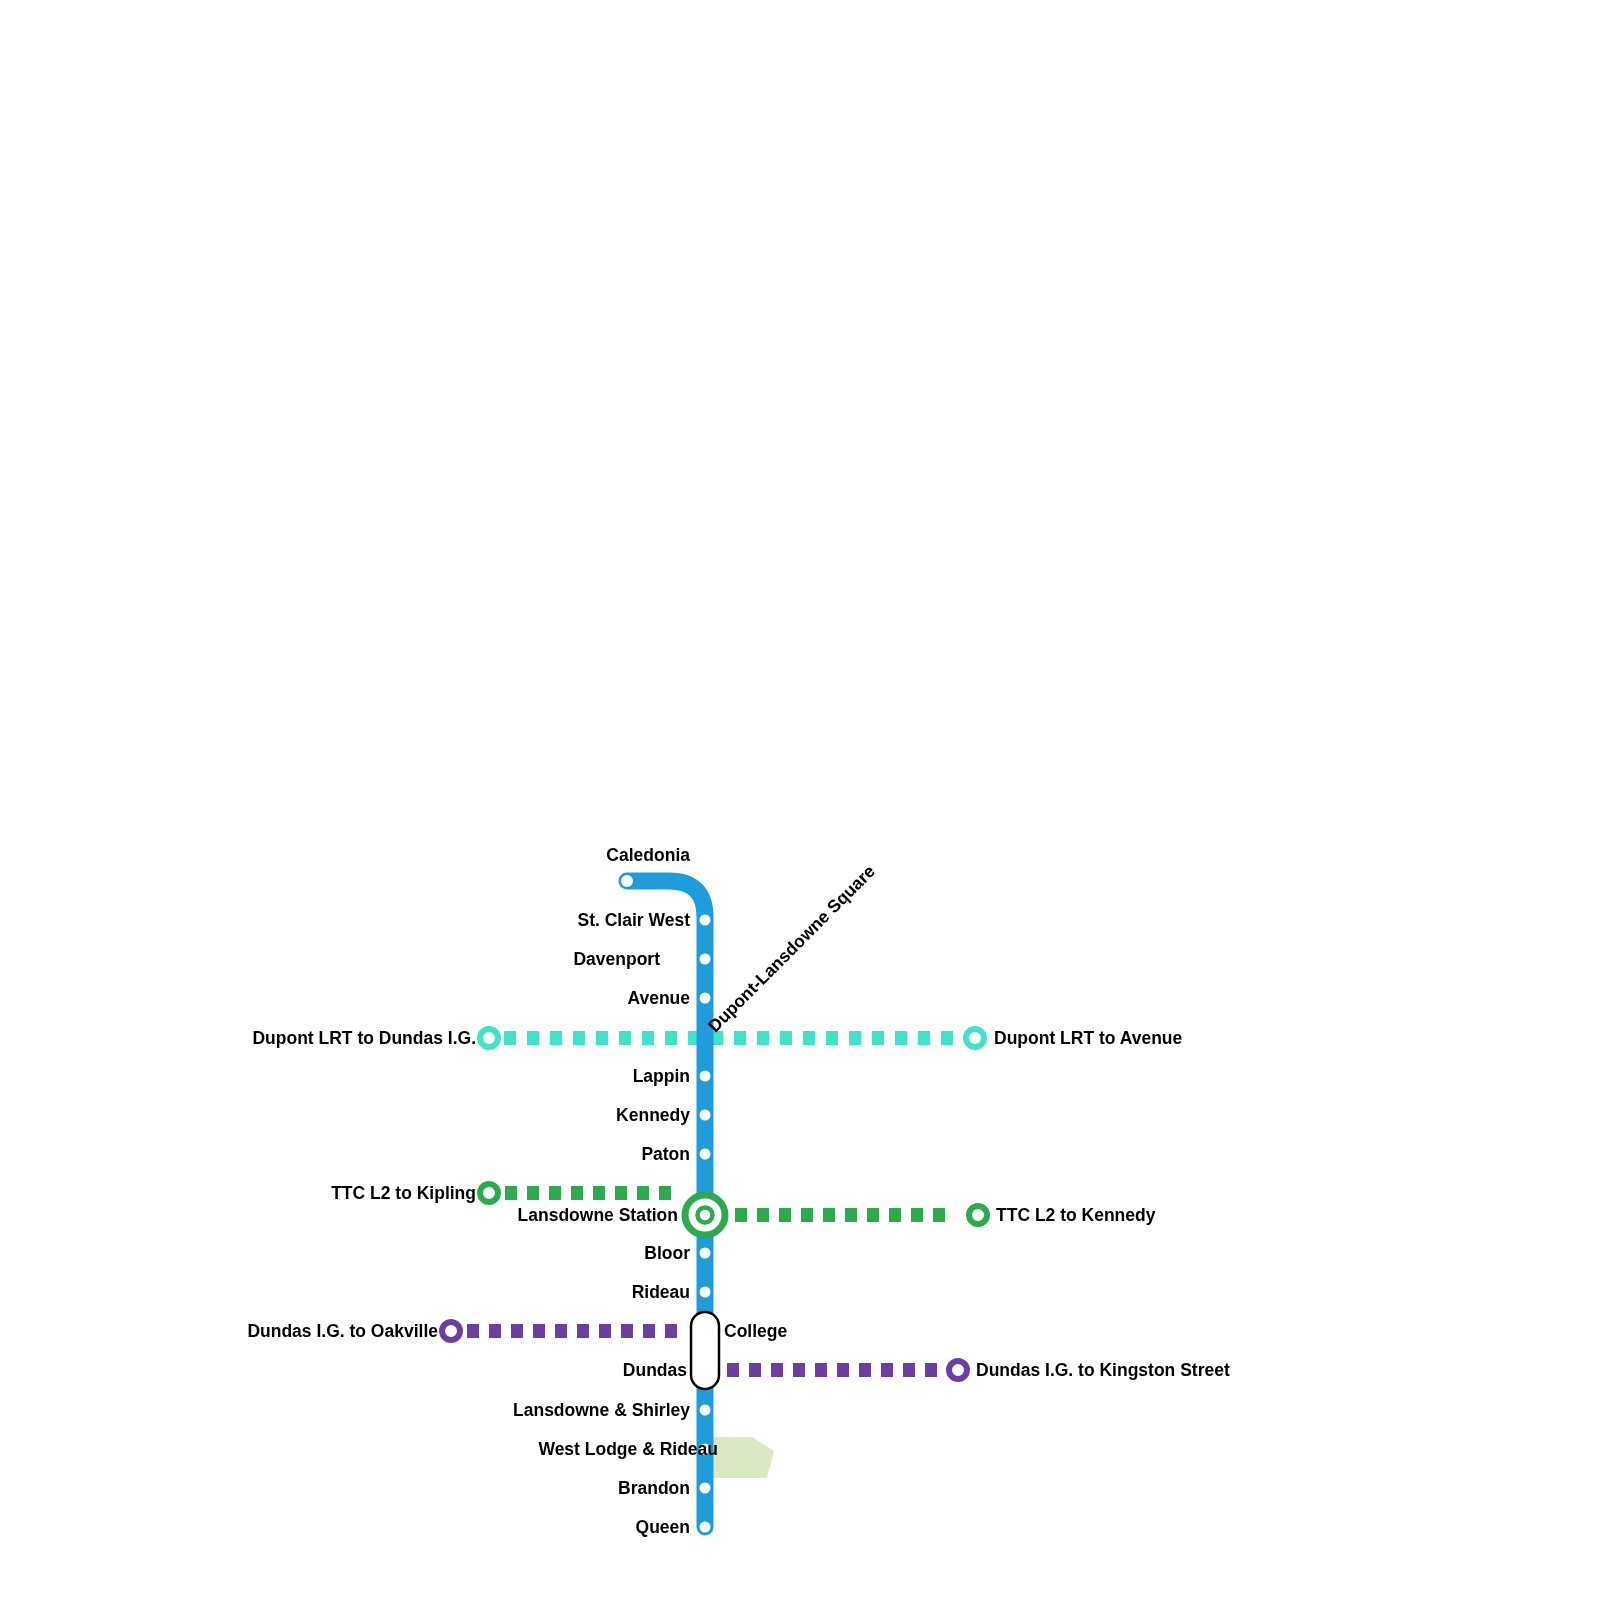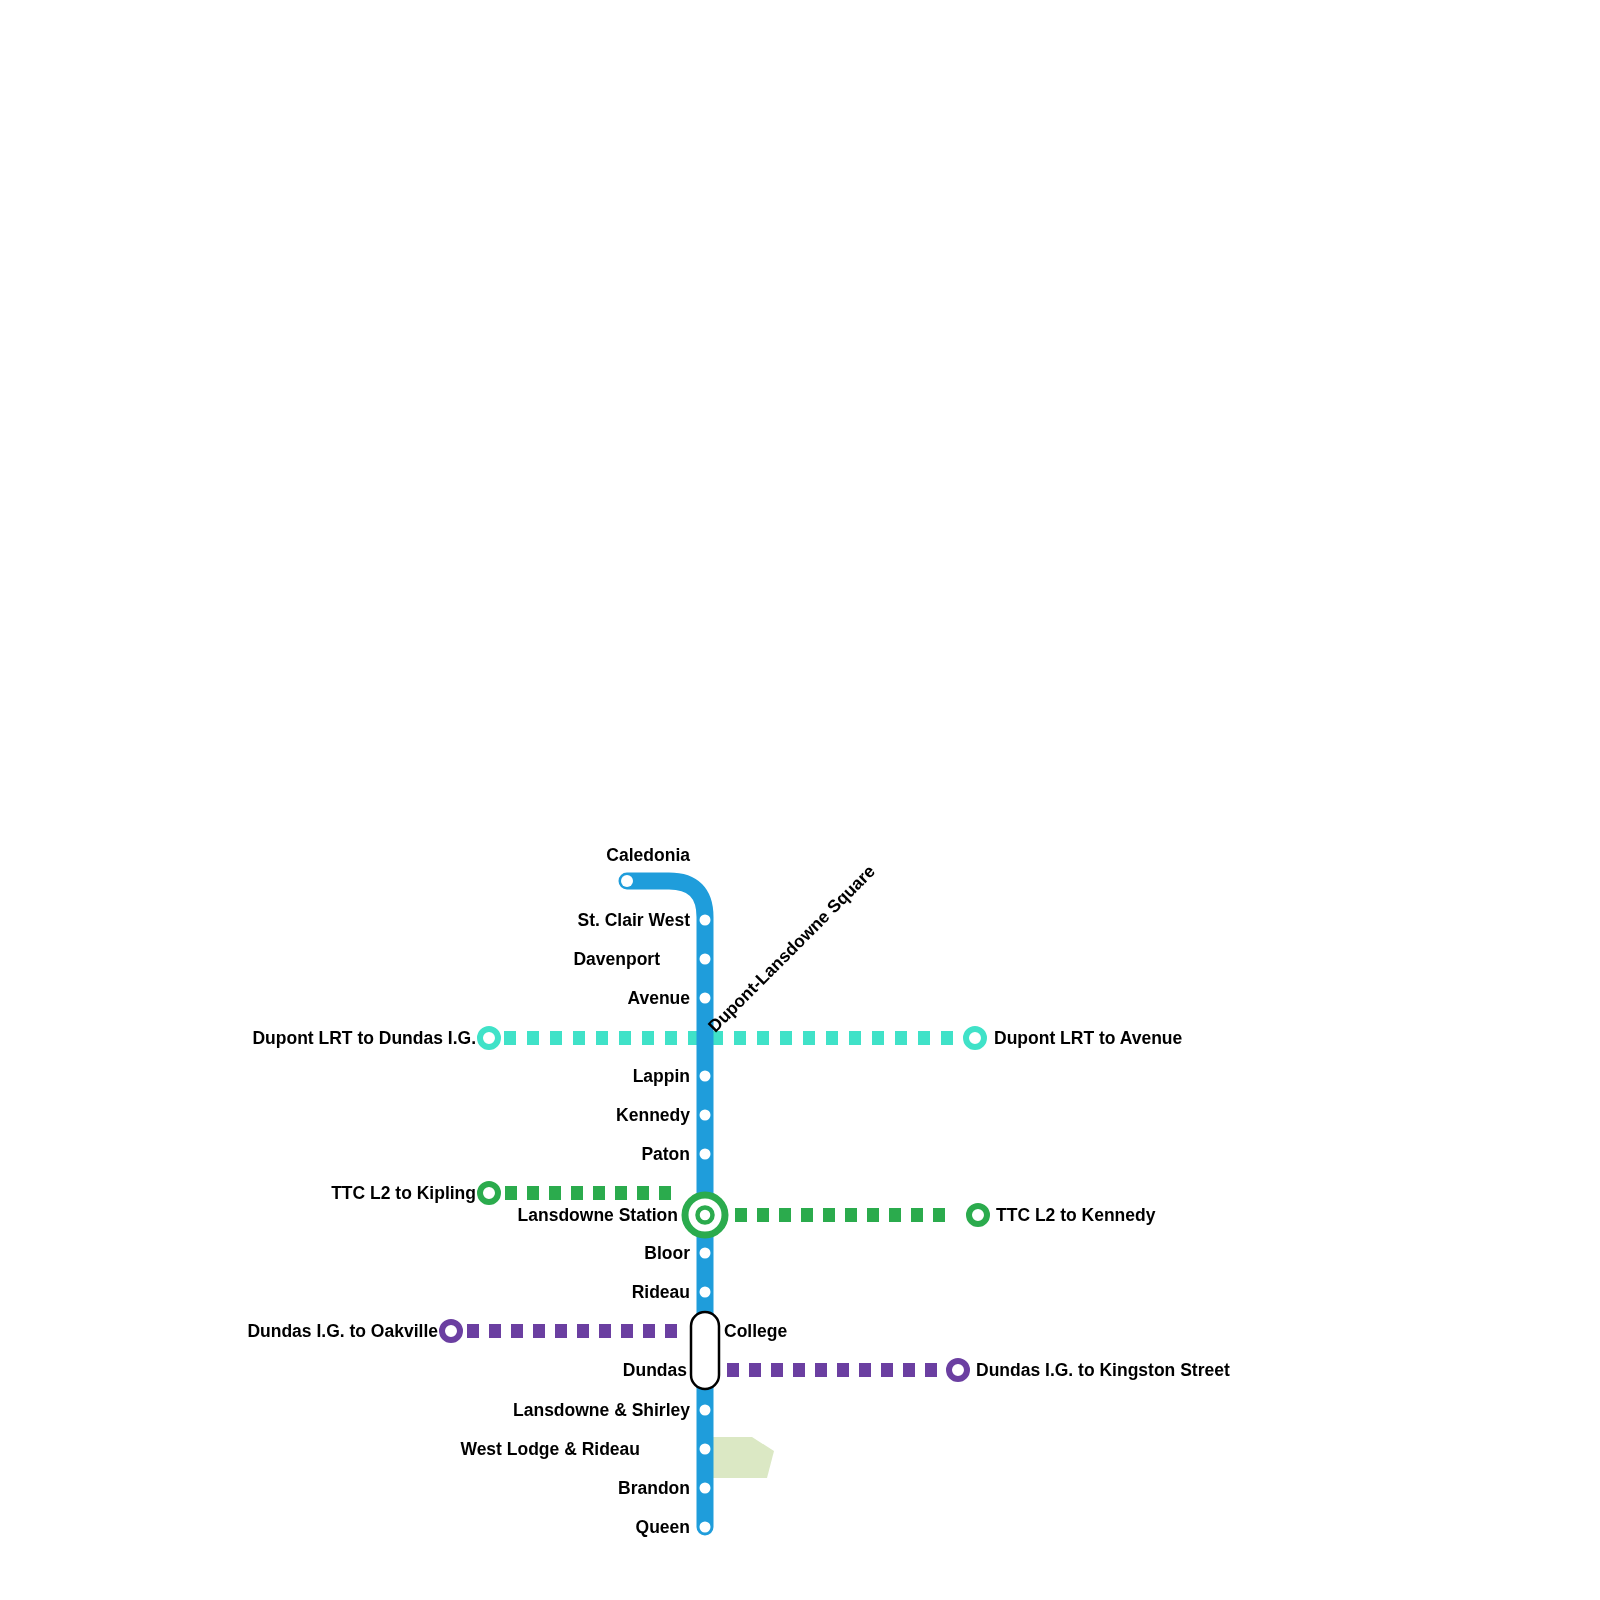--- a/index.html
+++ b/index.html
@@ -78,21 +78,21 @@
   <div class="lbl diag" style="left:711px;top:1020px">Dupont-Lansdowne Square</div>
   <div class="lbl" style="right:910px;top:1067px">Lappin</div>
   <div class="lbl" style="right:910px;top:1106px">Kennedy</div>
   <div class="lbl" style="right:910px;top:1145px">Paton</div>
   <div class="lbl" style="right:922px;top:1206px">Lansdowne Station</div>
   <div class="lbl" style="right:910px;top:1244px">Bloor</div>
   <div class="lbl" style="right:910px;top:1283px">Rideau</div>
   <div class="lbl" style="left:724px;top:1322px">College</div>
   <div class="lbl" style="right:913px;top:1361px">Dundas</div>
   <div class="lbl" style="right:910px;top:1401px">Lansdowne &amp; Shirley</div>
-  <div class="lbl" style="right:960px;top:1440px">West Lodge &amp; Rideau</div>
+  <div class="lbl" style="right:882px;top:1440px">West Lodge &amp; Rideau</div>
   <div class="lbl" style="right:910px;top:1479px">Brandon</div>
   <div class="lbl" style="right:910px;top:1518px">Queen</div>
 
   <div class="lbl" style="right:1124px;top:1029px">Dupont LRT to Dundas I.G.</div>
   <div class="lbl" style="left:994px;top:1029px">Dupont LRT to Avenue</div>
   <div class="lbl" style="right:1124px;top:1184px">TTC L2 to Kipling</div>
   <div class="lbl" style="left:996px;top:1206px">TTC L2 to Kennedy</div>
   <div class="lbl" style="right:1162px;top:1322px">Dundas I.G. to Oakville</div>
   <div class="lbl" style="left:976px;top:1361px">Dundas I.G. to Kingston Street</div>
 

